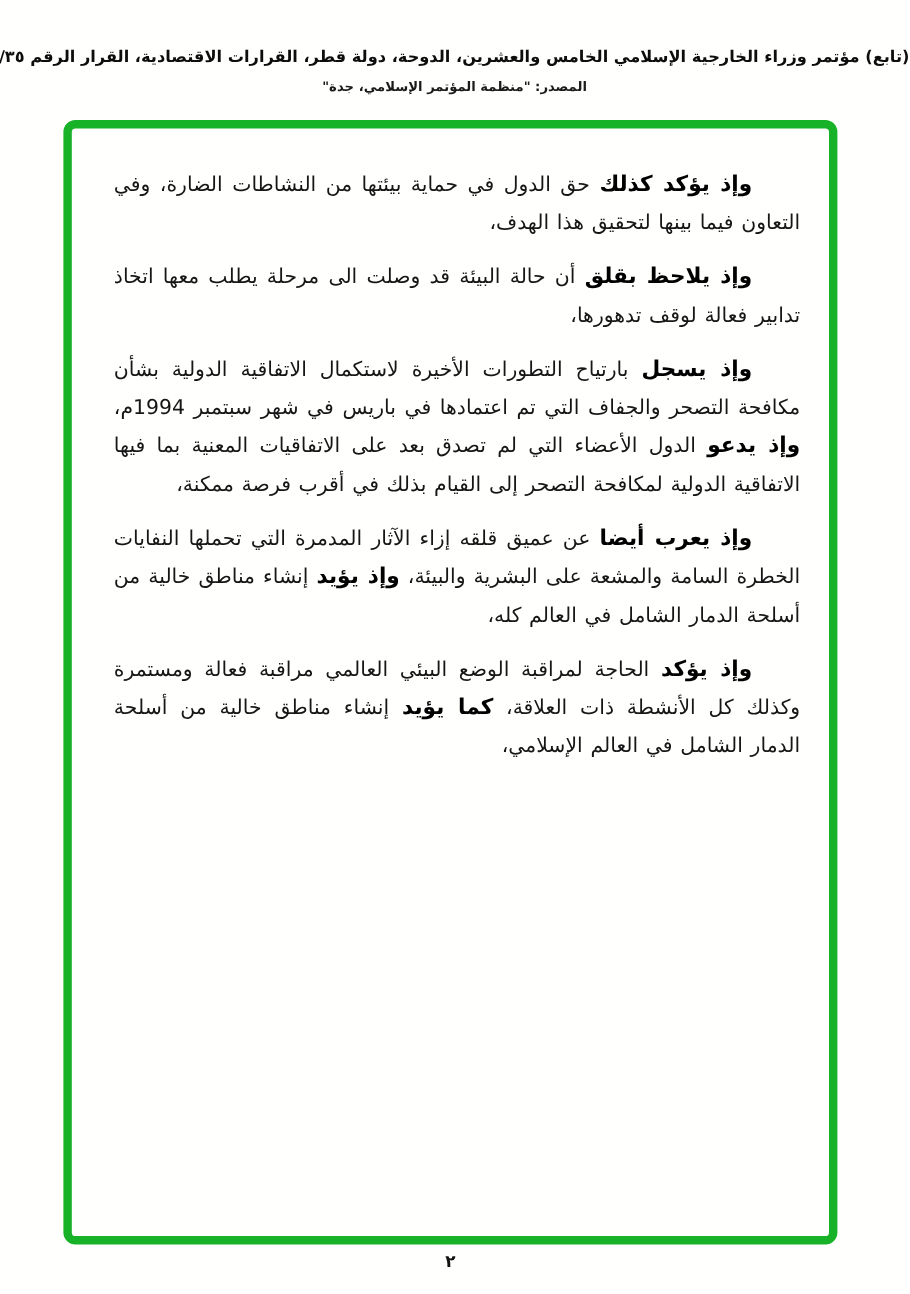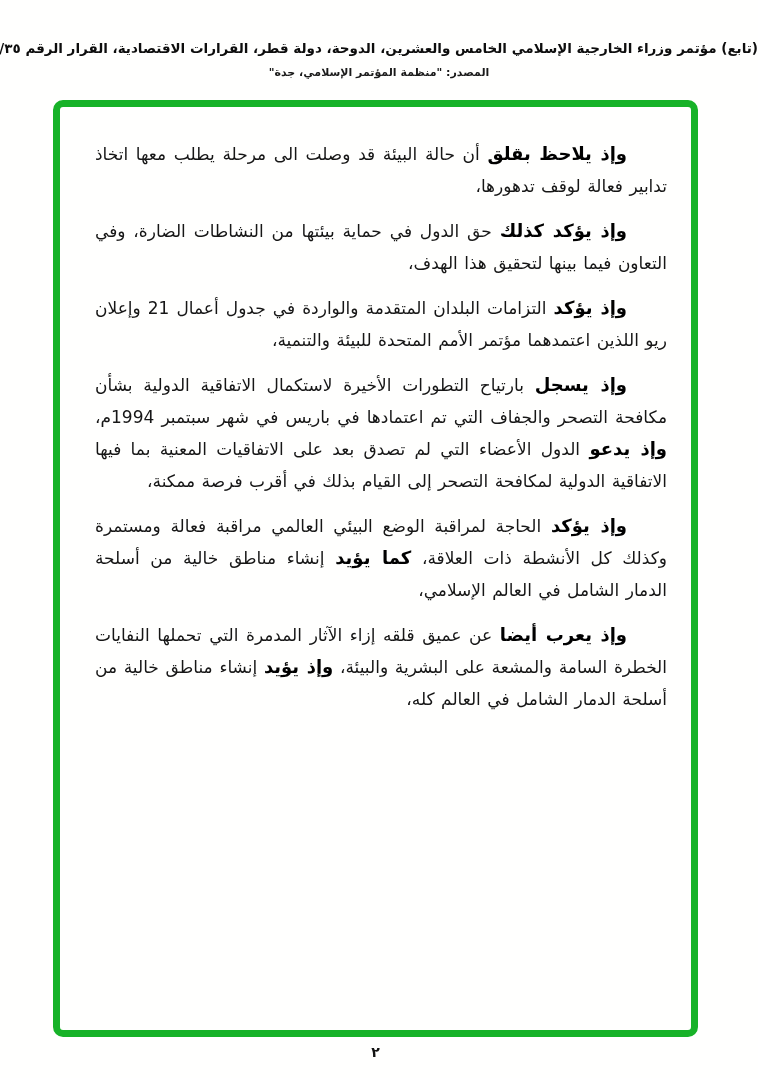--- a/index.html
+++ b/index.html
@@ -89,23 +89,22 @@
 <div class="page">
 
   <div class="doc-header">
     <div class="line1">(تابع) مؤتمر وزراء الخارجية الإسلامي الخامس والعشرين، الدوحة، دولة قطر، القرارات الاقتصادية، القرار الرقم ٢٥/٣٥-أق</div>
     <div class="line2">المصدر:  "منظمة المؤتمر الإسلامي، جدة"</div>
   </div>
 
   <div class="frame" style="border-color: rgb(23, 178, 40);"></div>
 
   <div class="doc-body">
+      <p class="para"><span class="lead">وإذ يؤكد كذلك</span><span class="reg"> حق الدول في حماية بيئتها من النشاطات الضارة، وفي التعاون فيما بينها لتحقيق هذا الهدف،</span></p>
       <p class="para"><span class="lead">وإذ يلاحظ بقلق</span><span class="reg"> أن حالة البيئة قد وصلت الى مرحلة يطلب معها اتخاذ تدابير فعالة لوقف تدهورها،</span></p>
-      <p class="para"><span class="lead">وإذ يؤكد كذلك</span><span class="reg"> حق الدول في حماية بيئتها من النشاطات الضارة، وفي التعاون فيما بينها لتحقيق هذا الهدف،</span></p>
-      <p class="para"><span class="lead">وإذ يؤكد</span><span class="reg"> التزامات البلدان المتقدمة والواردة في جدول أعمال 21 وإعلان ريو اللذين اعتمدهما مؤتمر الأمم المتحدة للبيئة والتنمية،</span></p>
       <p class="para"><span class="lead">وإذ يسجل</span><span class="reg"> بارتياح التطورات الأخيرة لاستكمال الاتفاقية الدولية بشأن مكافحة التصحر والجفاف التي تم اعتمادها في باريس في شهر سبتمبر 1994م، </span><span class="lead">وإذ يدعو</span><span class="reg"> الدول الأعضاء التي لم تصدق بعد على الاتفاقيات المعنية بما فيها الاتفاقية الدولية لمكافحة التصحر إلى القيام بذلك في أقرب فرصة ممكنة،</span></p>
+      <p class="para"><span class="lead">وإذ يعرب أيضا</span><span class="reg"> عن عميق قلقه إزاء الآثار المدمرة التي تحملها النفايات الخطرة السامة والمشعة على البشرية والبيئة، </span><span class="lead">وإذ يؤيد</span><span class="reg"> إنشاء مناطق خالية من أسلحة الدمار الشامل في العالم كله،</span></p>
       <p class="para"><span class="lead">وإذ يؤكد</span><span class="reg"> الحاجة لمراقبة الوضع البيئي العالمي مراقبة فعالة ومستمرة وكذلك كل الأنشطة ذات العلاقة، </span><span class="lead">كما يؤيد</span><span class="reg"> إنشاء مناطق خالية من أسلحة الدمار الشامل في العالم الإسلامي،</span></p>
-      <p class="para"><span class="lead">وإذ يعرب أيضا</span><span class="reg"> عن عميق قلقه إزاء الآثار المدمرة التي تحملها النفايات الخطرة السامة والمشعة على البشرية والبيئة، </span><span class="lead">وإذ يؤيد</span><span class="reg"> إنشاء مناطق خالية من أسلحة الدمار الشامل في العالم كله،</span></p>
     </div>
 
   <div class="page-number">٢</div>
 
 </div>
 
 </body></html>

